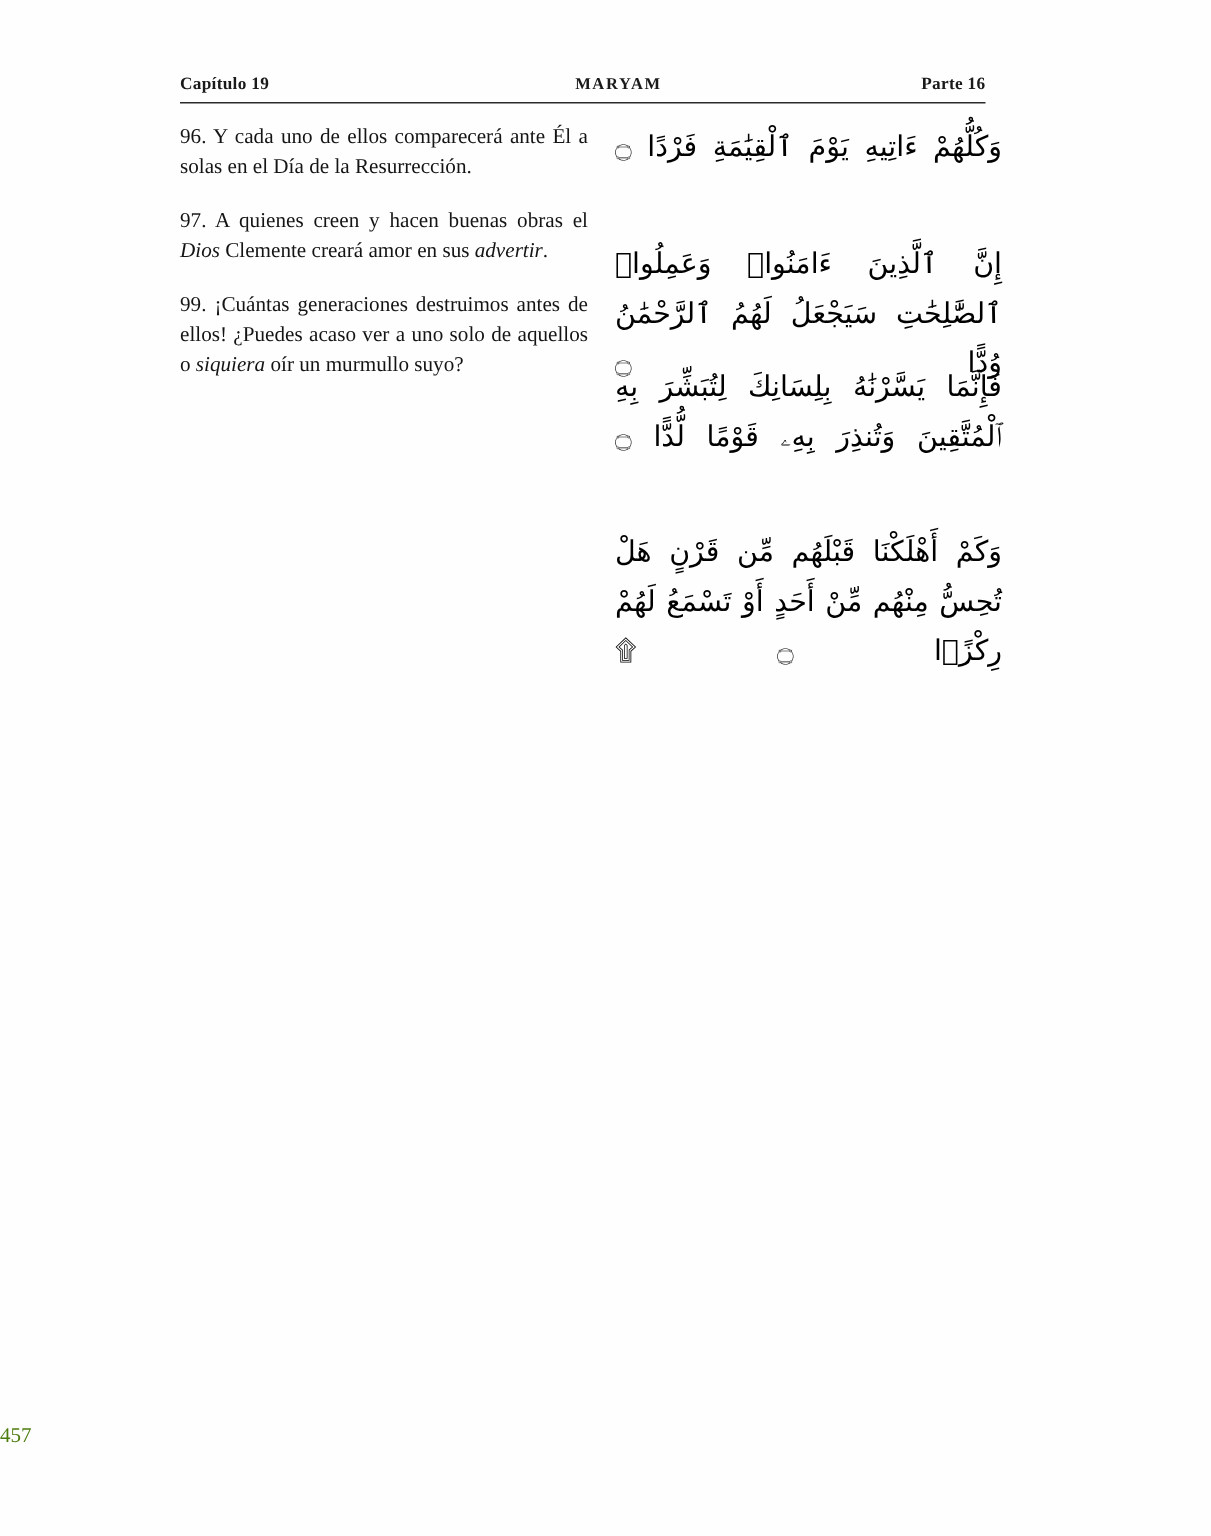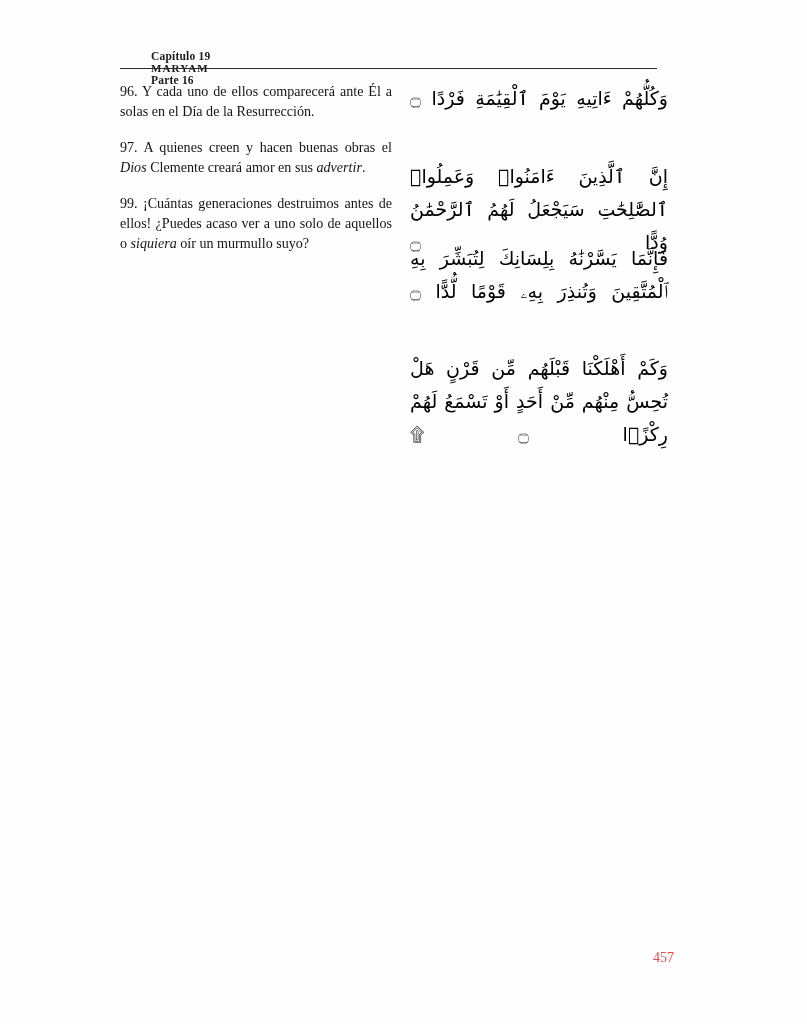--- a/index.html
+++ b/index.html
@@ -35,21 +35,20 @@
   .header-row {
     display: flex;
     align-items: baseline;
     justify-content: space-between;
     width: 100%;
     font-family: "Liberation Serif", "DejaVu Serif", serif;
     font-weight: bold;
     font-size: 11.5px;
     letter-spacing: 0.2px;
     color: #1a1a1a;
-    flex-direction: column;
   }
   .header-left  { text-align: left; }
   .header-center{ text-align: left; letter-spacing: 1.1px; font-size: 11px; margin-left: 31px; }
   .header-right { text-align: center; }
 
   .header-rule {
     position: absolute;
     left: 120px;
     top: 68px;
     width: 537px;
@@ -113,24 +112,24 @@
   .ar-2 { top: 78px; }
   .ar-3 { top: 160px; }
   .ar-4 { top: 270px; }
 
   
   .folio {
     position: absolute;
     left: 0;
     top: 950px;
     width: 674px;
-    text-align: right;
+    text-align: left;
     font-family: "Liberation Serif", "DejaVu Serif", serif;
     font-size: 14px;
-    color: #ef4444;
+    color: #4d7c0f;
   }
 </style>
 </head>
 <body>
 
 <div class="page">
 
   <div class="header">
     <div class="header-row">
       <span class="header-left">Capítulo 19</span>

